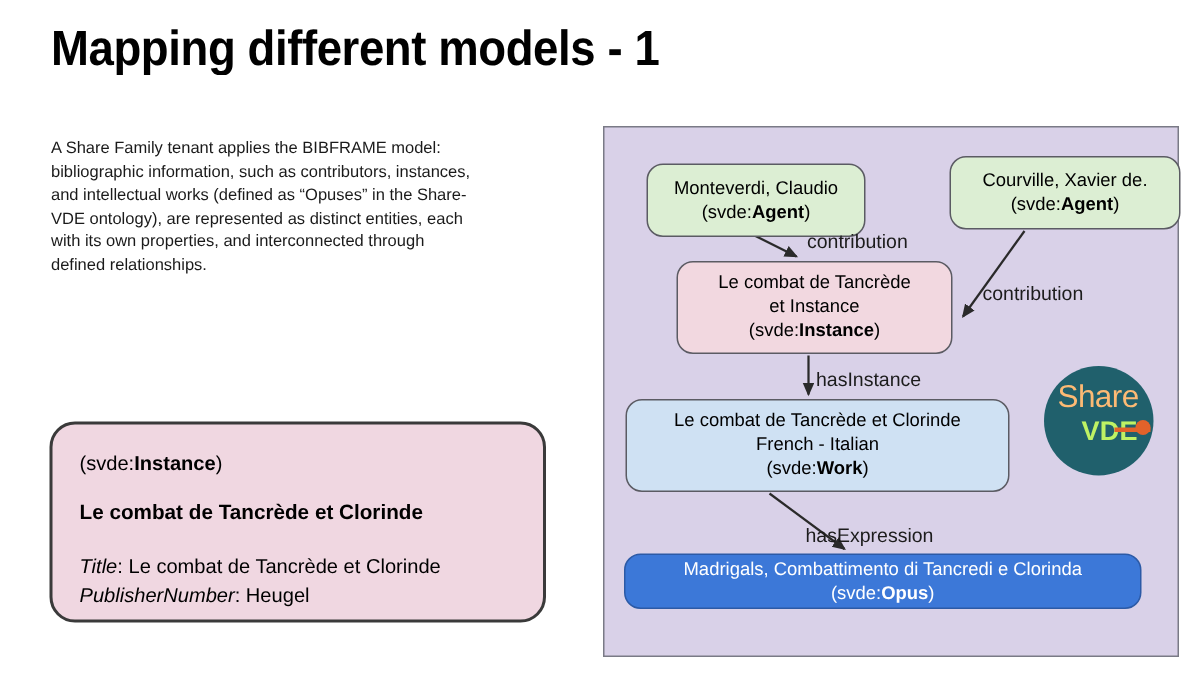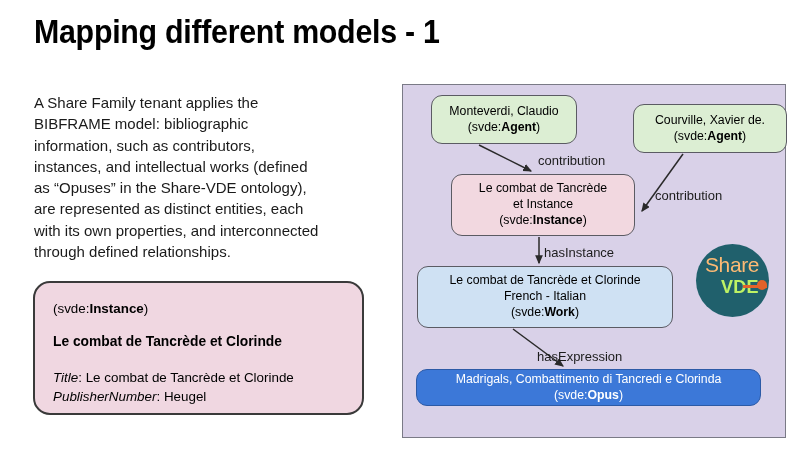--- a/index.html
+++ b/index.html
@@ -31,21 +31,21 @@
     transform-origin: left center;
     white-space: nowrap;
   }
 
   
   .body-text {
     position: absolute;
     left: 34px;
     top: 92px;
     width: 285px;
-    font-size: 15px;
+    font-size: 11px;
     line-height: 1.42;
     color: #1a1a1a;
   }
 
   
   .instance-card {
     position: absolute;
     left: 33px;
     top: 281px;
     width: 331px;
@@ -94,21 +94,21 @@
     font-size: 12.3px;
     line-height: 1.3;
     padding: 2px 6px;
   }
   .node.green   { background: #dceed3; }
   .node.pink    { background: #f2d8e0; align-items: center; }
   .node.lblue   { background: #cfe1f3; }
   .node.dblue   { background: #3c78d8; color: #ffffff; border-color: #2c5aa6; }
 
   
-  #node-agent1 { left: 28px;  top: 10px;  width: 146px; height: 49px; text-align: center; }
+  #node-agent1 { left: 28px;  top: 24px;  width: 146px; height: 49px; text-align: center; }
   #node-agent2 { left: 230px; top: 19px;  width: 154px; height: 49px; }
   #node-instance { left: 48px;  top: 89px; width: 184px; height: 62px; }
   #node-work   { left: 14px;  top: 181px; width: 256px; height: 62px; }
   #node-opus   { left: 13px;  top: 284px; width: 345px; height: 37px; }
 
   .edge-label {
     position: absolute;
     font-size: 13px;
     color: #1c1c1c;
     white-space: nowrap;

